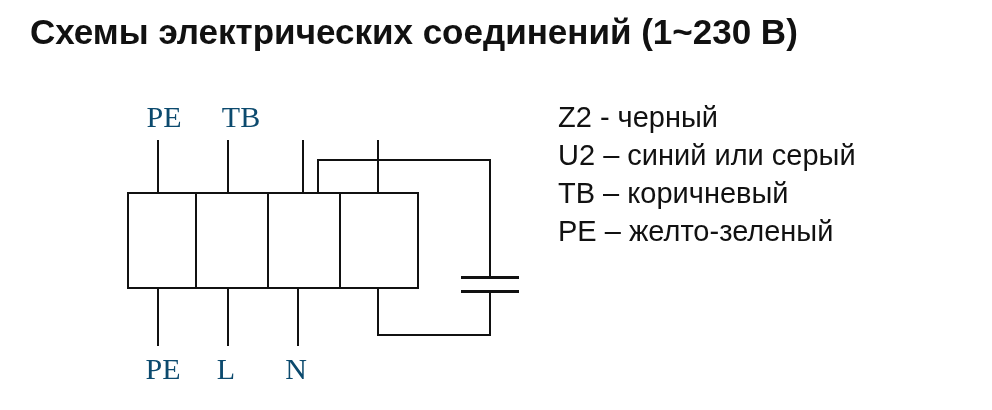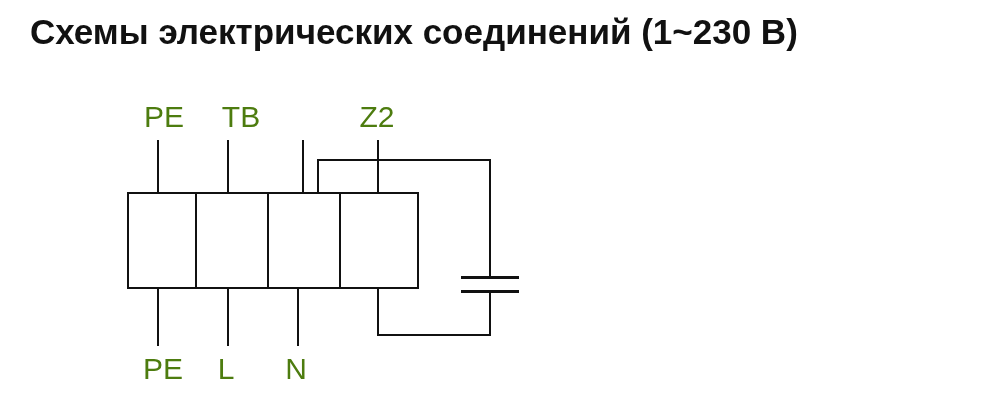--- a/index.html
+++ b/index.html
@@ -30,21 +30,22 @@
     position: absolute;
     left: 0;
     top: 0;
   }
   .term-label {
     position: absolute;
     width: 60px;
     text-align: center;
     font-size: 30px;
     font-weight: 400;
-    color: #4d7c0f;
+    color: #0c4a6e;
+    font-family: Liberation Serif, serif;
   }
   .legend {
     position: absolute;
     left: 558px;
     top: 98px;
     font-size: 29px;
     line-height: 38px;
     font-weight: 400;
     color: #111111;
     white-space: nowrap;
@@ -64,20 +65,25 @@
       <path d="M158 140 V193 M228 140 V193 M303 140 V193 M378 140 V193"></path>
       <path d="M318 193 V160 H490 V277"></path>
       <path d="M490 292 V335 H378 V288"></path>
       <path d="M158 288 V346 M228 288 V346 M298 288 V346"></path>
       <path d="M461 277.5 H519 M461 291.5 H519" stroke-width="3"></path>
     </g>
   </svg>
 
   <span class="term-label" style="left:134px; top:100px;">PE</span>
   <span class="term-label" style="left:211px; top:100px;">TB</span>
-  <span class="term-label" style="left:347px; top:100px;">Z2</span>
 
   <span class="term-label" style="left:133px; top:352px;">PE</span>
   <span class="term-label" style="left:196px; top:352px;">L</span>
   <span class="term-label" style="left:266px; top:352px;">N</span>
 
+  <div class="legend">
+    <div>Z2 - черный</div>
+    <div>U2 – синий или серый</div>
+    <div>TB – коричневый</div>
+    <div>PE – желто-зеленый</div>
+  </div>
 
 </div>
 
 </body></html>

